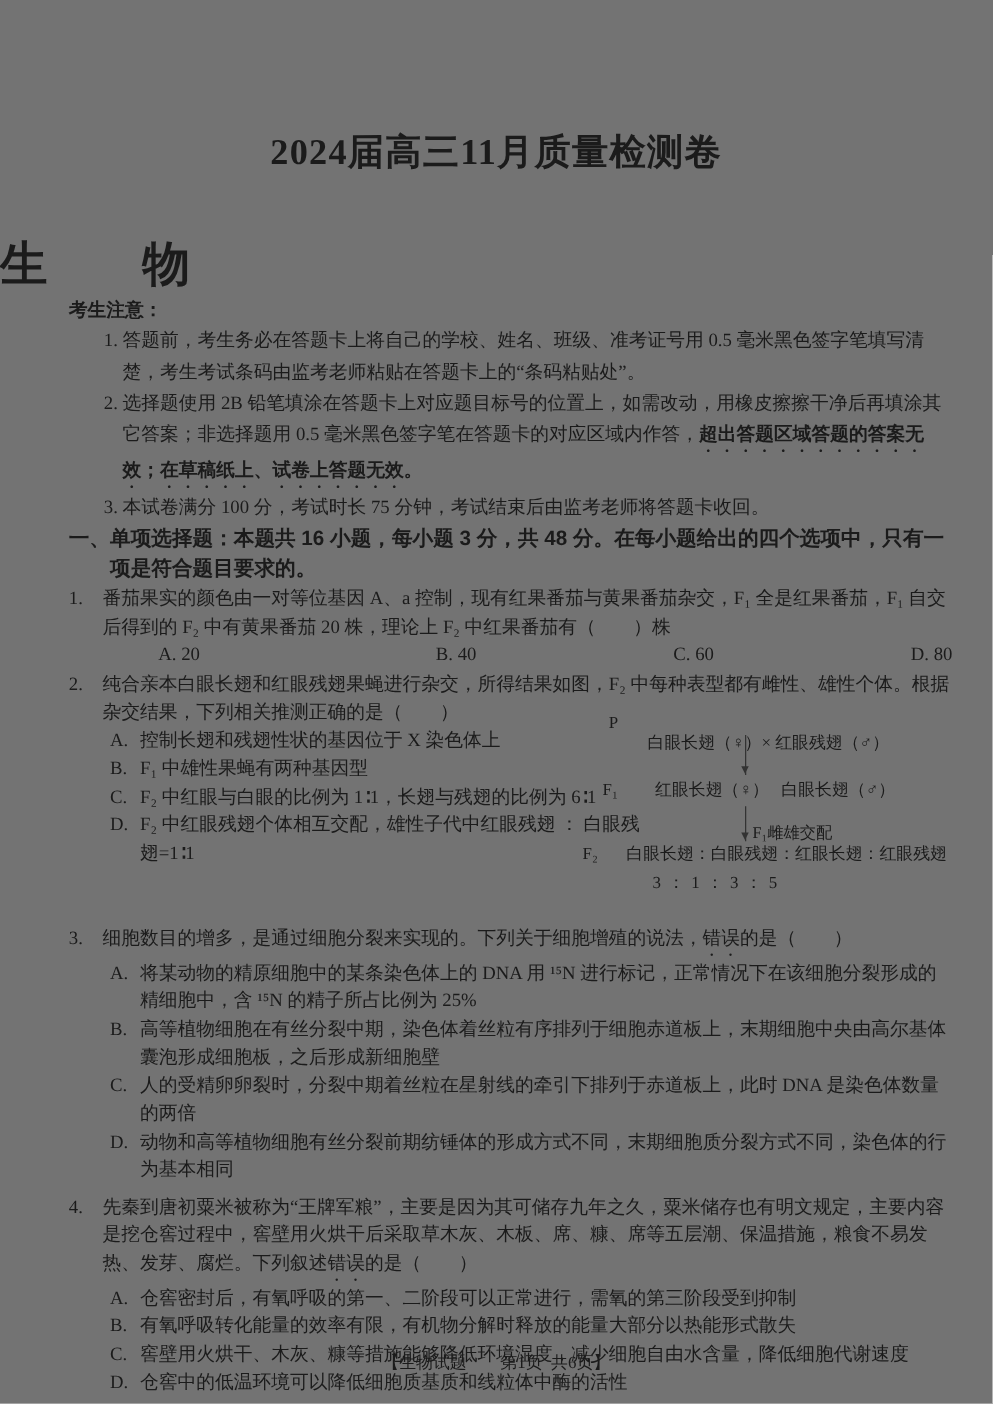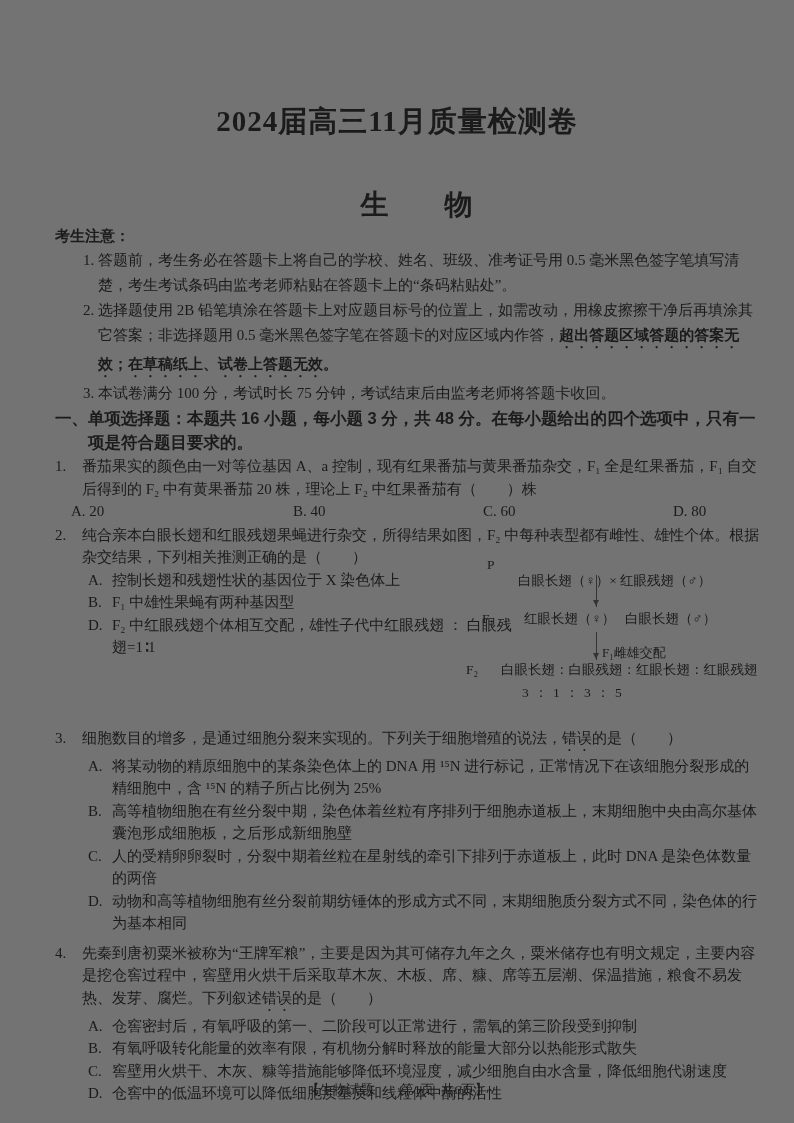--- a/index.html
+++ b/index.html
@@ -15,24 +15,23 @@
   }
   .title{
     margin:102px 0 0 0;
     text-align:center;
     font-size:29px;
     font-weight:700;
     letter-spacing:1px;
   }
   .subject{
     margin-top:44px;
-    text-align:center;
-    font-size:28px;
-    font-weight:700;
-    padding-left:39px;
+    text-align:left;
+    font-size:38px;
+    font-weight:700;
   }
   .body{margin:0 32px 0 55px;}
   .body p{margin:0;}
   .notice-head{
     margin-top:40px;
     font-family:"Liberation Sans","DejaVu Sans",sans-serif;
     font-weight:700;
     font-size:15px;
     line-height:24px;
   }
@@ -76,20 +75,21 @@
     line-height:22.5px;
     padding-left:57px;
     text-indent:-24px;
   }
   .opt-label{display:inline-block;width:24px;text-indent:0;}
   
   .q1-opts{
     display:flex;
     margin-left:16px;
     line-height:22.5px;
+    justify-content:flex-end;
   }
   .q1-opts .o{flex:0 0 auto;}
   .q1-opts .o1{width:222px;}
   .q1-opts .o2{width:190px;}
   .q1-opts .o3{width:190px;}
   
   .q2-body{position:relative;min-height:134px;}
   .q2-opts{width:462px;}
   .cross-diagram{
     position:absolute;
@@ -163,20 +163,21 @@
         <span class="o o4">D. 80</span>
       </div>
     </div>
 
     <div class="question">
       <p class="q-stem"><span class="q-num">2.</span><span>纯合亲本白眼长翅和红眼残翅果蝇进行杂交，所得结果如图，F₂ 中每种表型都有雌性、雄性个体。根据杂交结果，下列相关推测正确的是（　　）</span></p>
       <div class="q2-body">
         <div class="q2-opts">
           <p class="opt"><span class="opt-label">A.</span><span>控制长翅和残翅性状的基因位于 X 染色体上</span></p>
           <p class="opt"><span class="opt-label">B.</span><span>F₁ 中雄性果蝇有两种基因型</span></p>
+          <p class="opt"><span class="opt-label">C.</span><span>F₂ 中红眼与白眼的比例为 1∶1，长翅与残翅的比例为 6∶1</span></p>
           <p class="opt"><span class="opt-label">D.</span><span>F₂ 中红眼残翅个体相互交配，雄性子代中红眼残翅 ： 白眼残翅=1∶1</span></p>
         </div>
         <div class="cross-diagram">
           <span class="d-abs d-p-label">P</span>
           <span class="d-abs d-p-text">白眼长翅（♀）× 红眼残翅（♂）</span>
           <span class="v-arrow arrow1"></span>
           <span class="d-abs d-f1-label">F₁</span>
           <span class="d-abs d-f1-female">红眼长翅（♀）</span>
           <span class="d-abs d-f1-male">白眼长翅（♂）</span>
           <span class="v-arrow arrow2"></span>

